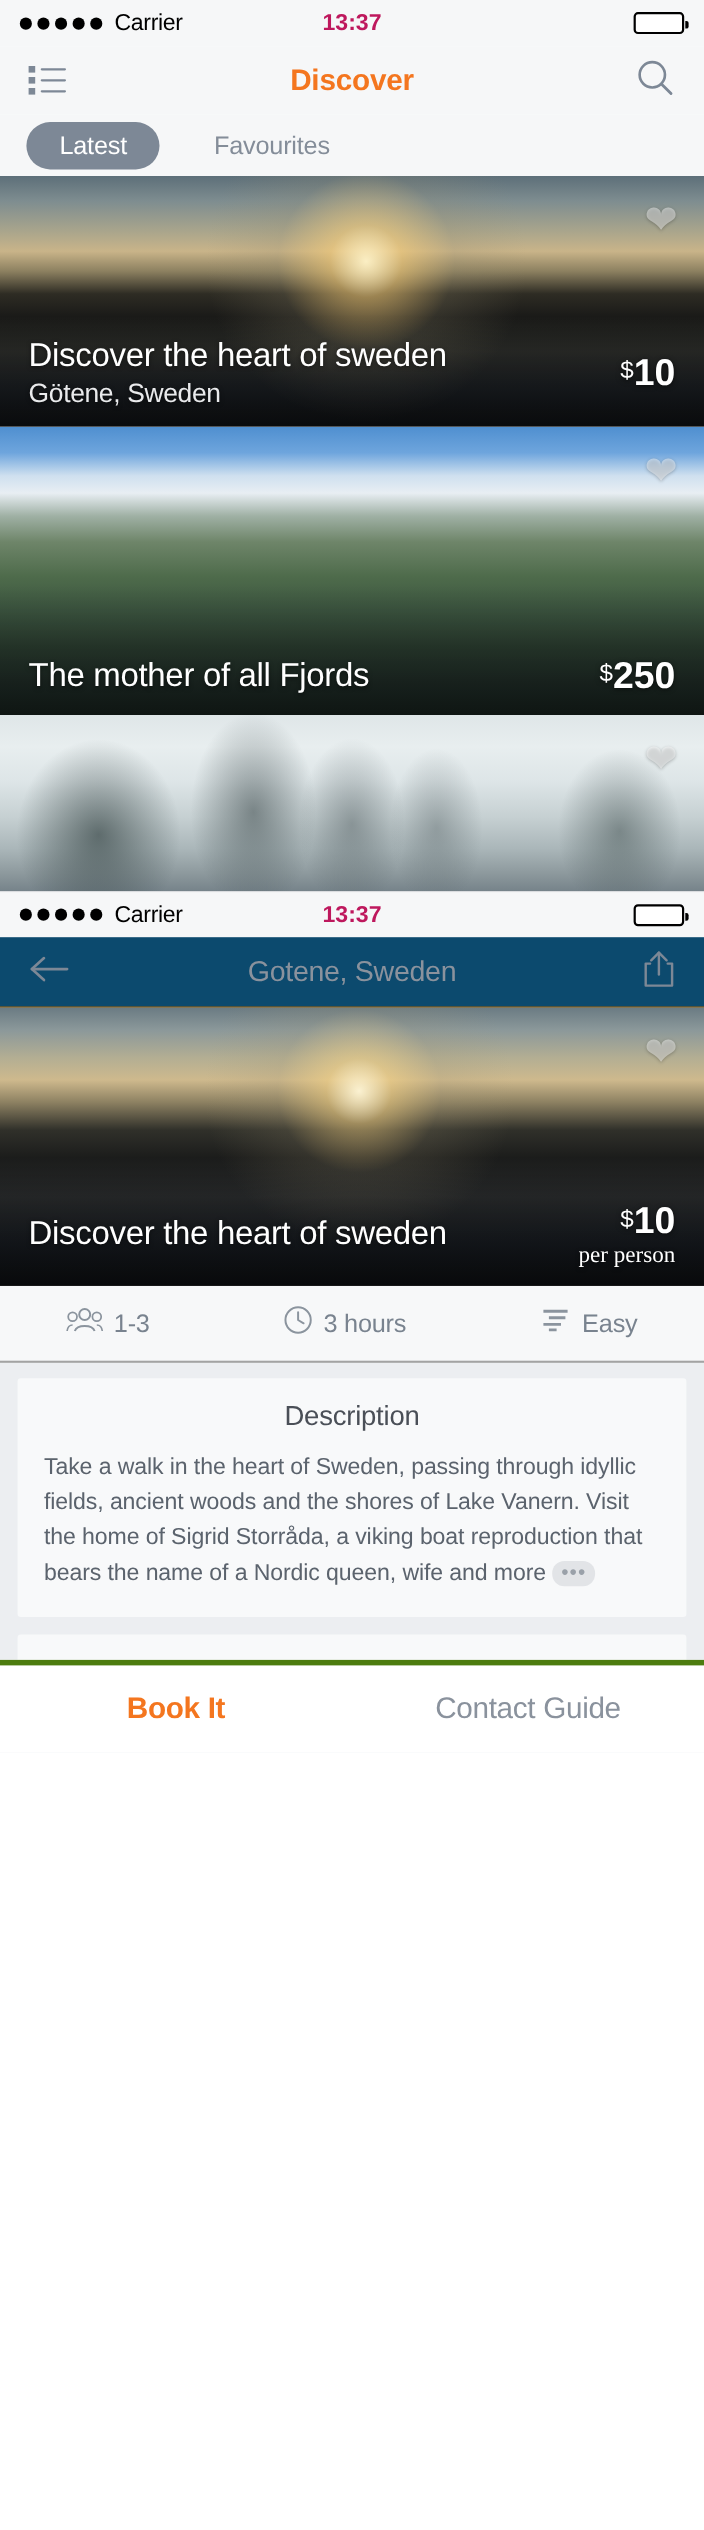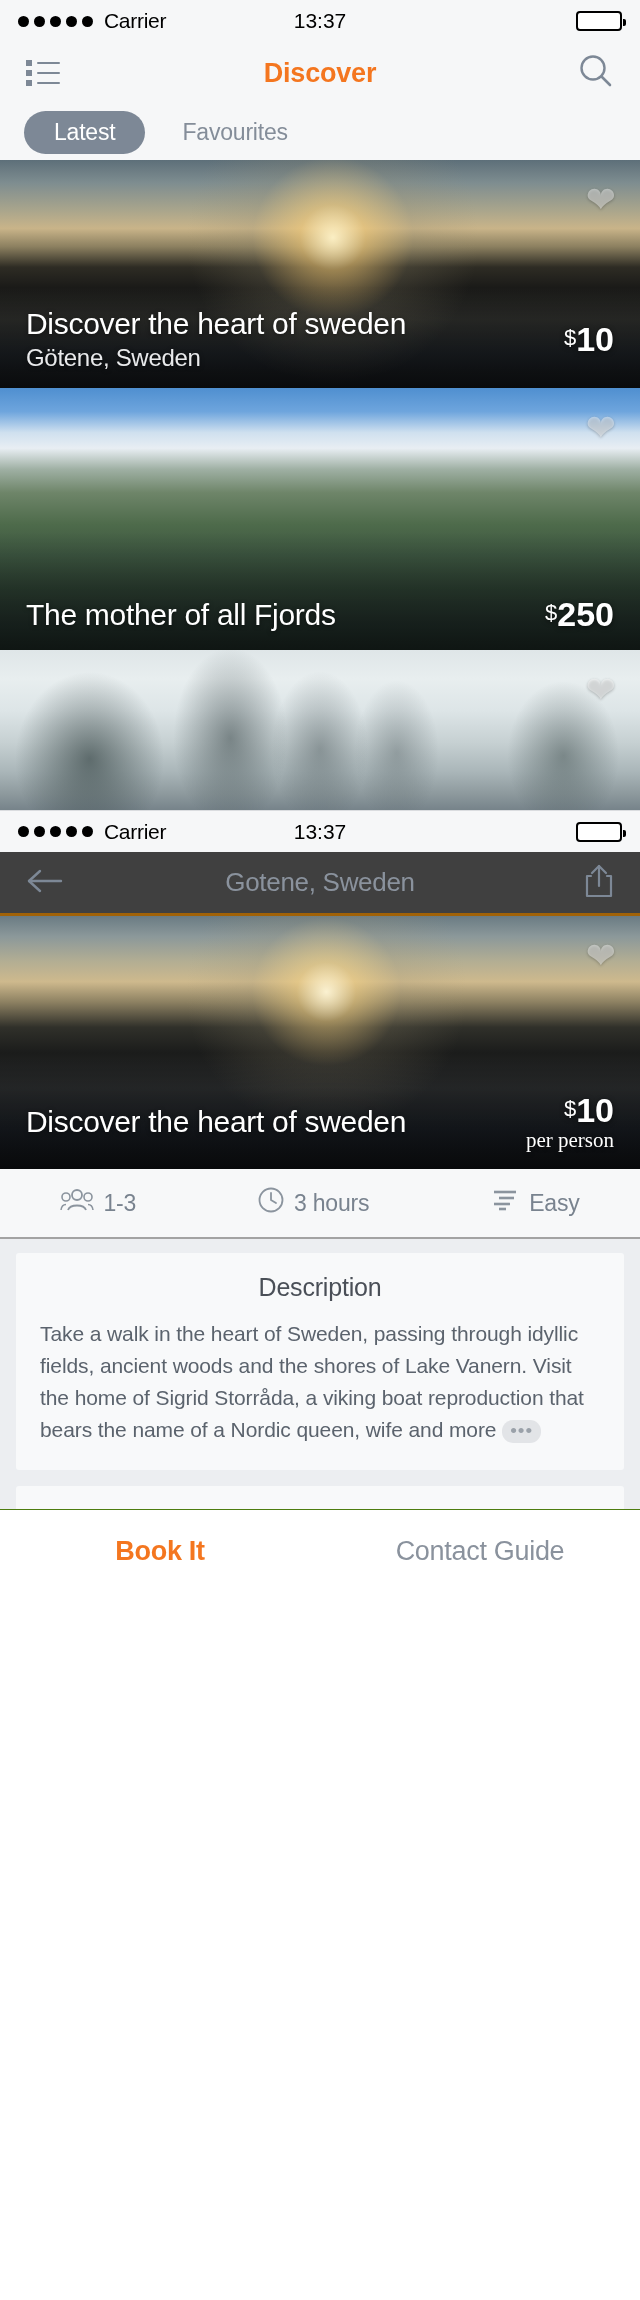--- a/index.html
+++ b/index.html
@@ -15,21 +15,21 @@
   .statusbar {
     height: 42px; background: #f6f7f8;
     display: flex; align-items: center;
     padding: 0 18px; position: relative;
   }
   .sb-left { display: flex; align-items: center; gap: 5px; }
   .dot { width: 11px; height: 11px; border-radius: 50%; background: #000; display:block; }
   .sb-carrier { font-size: 21px; color: #000; margin-left: 6px; letter-spacing: -0.3px; }
   .sb-time {
     position: absolute; left: 0; right: 0; text-align: center;
-    font-size: 21px; font-weight: normal; color: #000000;
+    font-size: 21px; font-weight: bold; color: #be185d;
   }
   .sb-right { margin-left: auto; display: flex; align-items: center; }
   .battery {
     width: 46px; height: 20px; border: 2px solid #000; border-radius: 4px;
     position: relative; background: #fff; padding: 2px;
   }
   .battery .fill { background: #000; height: 100%; width: 86%; border-radius: 1px; }
   .battery::after {
     content: ""; position: absolute; right: -6px; top: 6px;
     width: 3px; height: 7px; background: #000; border-radius: 0 2px 2px 0;
@@ -47,21 +47,21 @@
   }
   .icon-list { width: 34px; height: 26px; display: flex; flex-direction: column; justify-content: space-between; z-index:2;}
   .icon-list .row { display: flex; align-items: center; gap: 5px; }
   .icon-list .sq { width: 6px; height: 6px; background: #7d8896; }
   .icon-list .ln { flex: 1; height: 2.5px; background: #7d8896; border-radius: 2px; }
   .icon-search { z-index: 2; }
 
   
   .tabs {
     height: 56px; background: #f6f7f8;
-    display: flex; align-items: center; padding: 0 24px; gap: 7px;
+    display: flex; align-items: center; padding: 0 24px; gap: 19px;
   }
   .tab {
     font-size: 23px; color: #848d99; padding: 8px 30px;
     border-radius: 24px; letter-spacing: -0.2px;
   }
   .tab.active { background: #7d8896; color: #ffffff; }
 
   
   .card { position: relative; width: 640px; overflow: hidden; }
   .card .photo { position: absolute; inset: 0; }
@@ -119,24 +119,24 @@
         #8d8162 34%, #30302a 44%, #1b1c1b 54%,
         #282a2b 68%, #191d22 84%, #0e1013 100%);
   }
   .shade-bottom {
     position: absolute; left:0; right:0; bottom:0; height: 45%;
     background: linear-gradient(to bottom, rgba(0,0,0,0) 0%, rgba(0,0,0,.42) 100%);
   }
 
   
   .nav-detail {
-    height: 64px; background: #404040;
+    height: 64px; background: #0c4a6e;
     display: flex; align-items: center; justify-content: space-between;
     padding: 0 26px; position: relative;
-    border-bottom: 3px solid #a16207;
+    border-bottom: 1px solid #a16207;
   }
   .nav-detail-title {
     position: absolute; left: 0; right: 0; text-align: center;
     font-size: 26px; color: #8a929d; letter-spacing: -0.3px;
   }
 
   
   .stats {
     height: 70px; background: #f7f8f9;
     display: flex; align-items: center; justify-content: space-around;
@@ -156,21 +156,21 @@
   }
   .panel.faded { padding-bottom: 10px; position: relative; }
   .faded-text {
     font-size: 21px; line-height: 1.52; color: #c9ced4;
     letter-spacing: -0.1px; white-space: nowrap; overflow: hidden;
   }
 
   
   .actionbar {
     position: absolute; left: 0; right: 0; bottom: 0;
-    height: 84px; background: #ffffff; border-top: 1px solid #4d7c0f;
+    height: 84px; background: #ffffff; border-top: 5px solid #4d7c0f;
     display: flex; align-items: center;
   }
   .action { flex: 1; text-align: center; font-size: 27px; letter-spacing: -0.3px; }
   .action.primary { color: #f4761f; font-weight: bold; }
   .action.secondary { color: #8a929d; }
 </style>
 </head>
 <body>
 
 <div class="phone">

